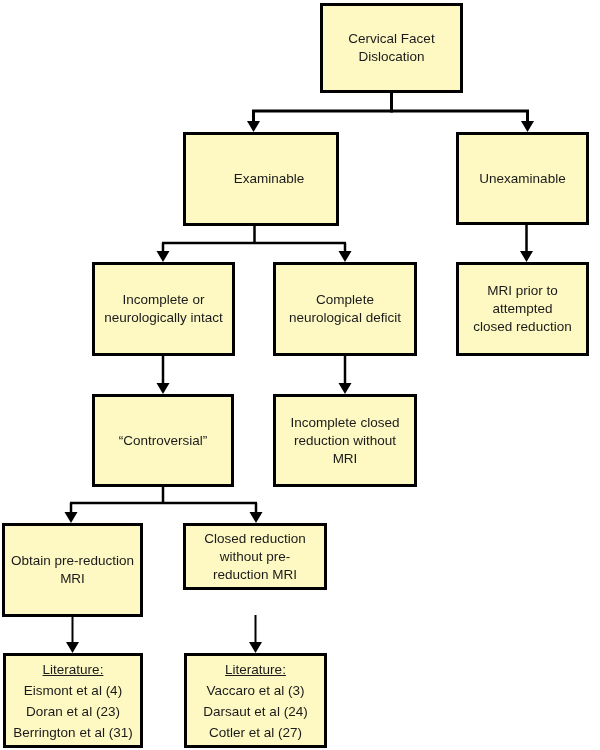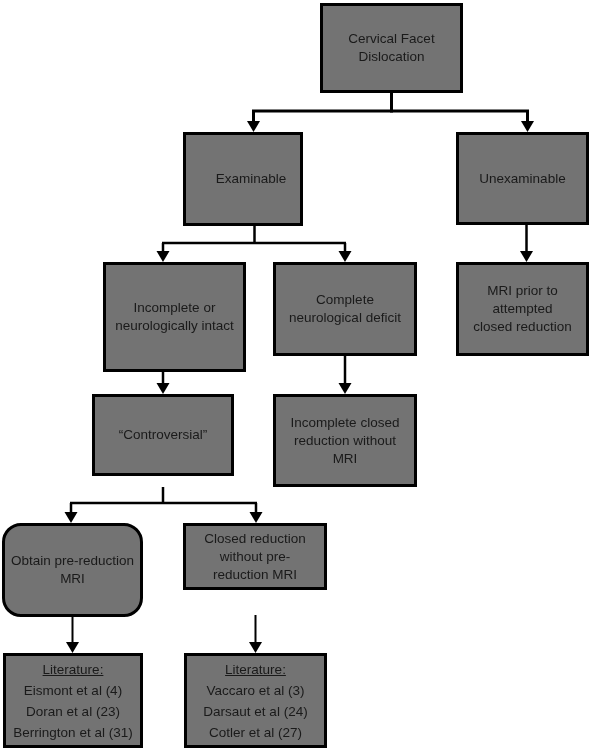--- a/index.html
+++ b/index.html
@@ -18,38 +18,38 @@
   }
   .connectors {
     position: absolute;
     left: 0;
     top: 0;
   }
   .node {
     position: absolute;
     box-sizing: border-box;
     border: 3px solid #000000;
-    background: #737373;
+    background: #fef9c3;
     display: flex;
     align-items: center;
     justify-content: center;
     text-align: center;
     font-size: 13.5px;
     line-height: 18px;
     font-weight: 400;
   }
   .b-root        { left: 320px; top: 3px;   width: 143px; height: 90px; padding: 0 10px; }
-  .b-exam        { left: 183px; top: 132px; width: 120px; height: 94px; padding-left: 16px; }
+  .b-exam        { left: 183px; top: 132px; width: 156px; height: 94px; padding-left: 16px; }
   .b-unexam      { left: 456px; top: 132px; width: 133px; height: 93px; }
-  .b-incomplete  { left: 103px;  top: 262px; width: 143px; height: 110px; padding: 0 1px; }
+  .b-incomplete  { left: 92px;  top: 262px; width: 143px; height: 94px; padding: 0 1px; }
   .b-complete    { left: 273px; top: 262px; width: 144px; height: 94px; padding: 0 10px; text-align: center; }
   .b-mriprior    { left: 456px; top: 262px; width: 133px; height: 94px; padding: 0 14px; }
-  .b-contro      { left: 92px;  top: 394px; width: 142px; height: 82px; }
+  .b-contro      { left: 92px;  top: 394px; width: 142px; height: 93px; }
   .b-immediate   { left: 273px; top: 394px; width: 144px; height: 93px; padding: 0 8px; }
-  .b-obtain      { left: 2px;   top: 523px; width: 141px; height: 94px; padding: 0 1px; border-radius: 19px; }
+  .b-obtain      { left: 2px;   top: 523px; width: 141px; height: 94px; padding: 0 1px; }
   .b-closed      { left: 183px; top: 523px; width: 144px; height: 67px; padding: 0 10px; }
   .b-litleft     { left: 3px;   top: 653px; width: 140px; height: 95px; }
   .b-litright    { left: 184px; top: 653px; width: 143px; height: 95px; }
   .lit {
     flex-direction: column;
     justify-content: center;
     line-height: 21px;
     padding: 8px 1px;
   }
   .lit-heading {

